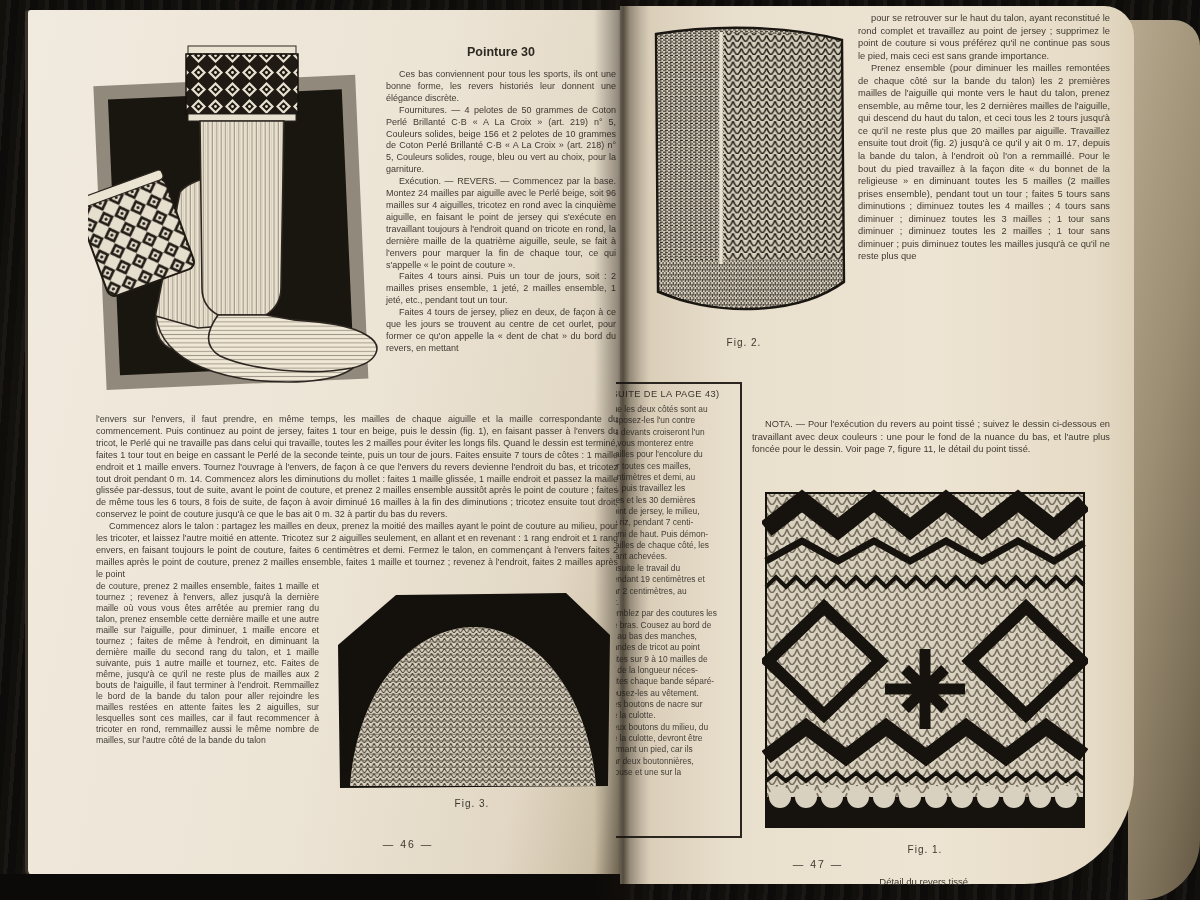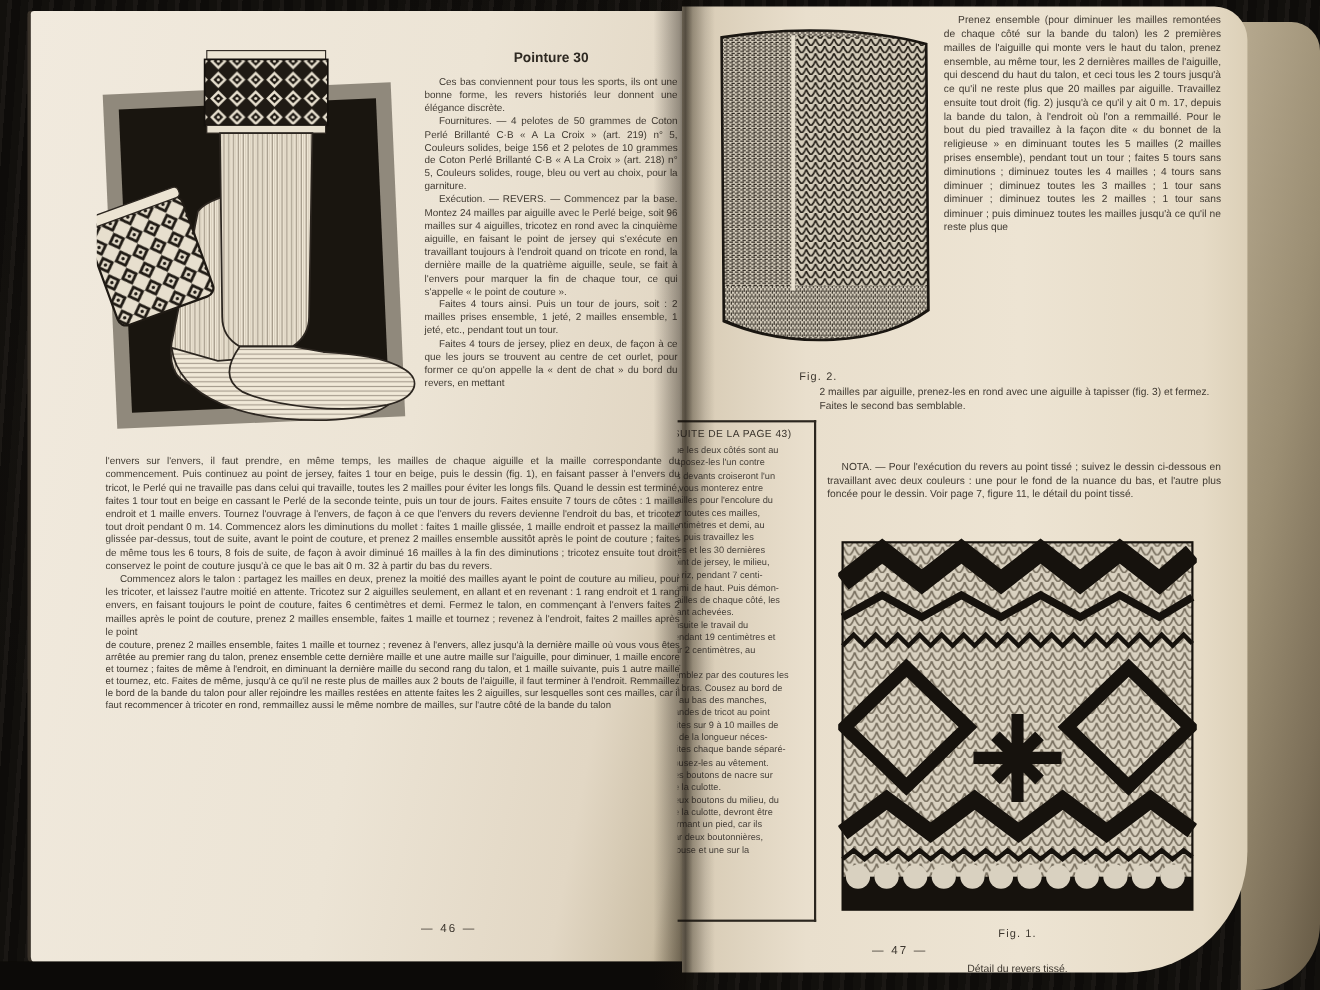--- a/index.html
+++ b/index.html
@@ -119,20 +119,37 @@
           <div class="para">Fournitures. — 4 pelotes de 50 grammes de Coton Perlé Brillanté C·B « A La Croix » (art. 219) n° 5, Couleurs solides, beige 156 et 2 pelotes de 10 grammes de Coton Perlé Brillanté C·B « A La Croix » (art. 218) n° 5, Couleurs solides, rouge, bleu ou vert au choix, pour la garniture.</div>
           <div class="para">Exécution. — REVERS. — Commencez par la base. Montez 24 mailles par aiguille avec le Perlé beige, soit 96 mailles sur 4 aiguilles, tricotez en rond avec la cinquième aiguille, en faisant le point de jersey qui s'exécute en travaillant toujours à l'endroit quand on tricote en rond, la dernière maille de la quatrième aiguille, seule, se fait à l'envers pour marquer la fin de chaque tour, ce qui s'appelle « le point de couture ».</div>
           <div class="para">Faites 4 tours ainsi. Puis un tour de jours, soit : 2 mailles prises ensemble, 1 jeté, 2 mailles ensemble, 1 jeté, etc., pendant tout un tour.</div>
           <div class="para">Faites 4 tours de jersey, pliez en deux, de façon à ce que les jours se trouvent au centre de cet ourlet, pour former ce qu'on appelle la « dent de chat » du bord du revers, en mettant</div>
         </div>
     </div>
 
     <div class="lp-flow body-text">
       <div>l'envers sur l'envers, il faut prendre, en même temps, les mailles de chaque aiguille et la maille correspondante du commencement. Puis continuez au point de jersey, faites 1 tour en beige, puis le dessin (fig. 1), en faisant passer à l'envers du tricot, le Perlé qui ne travaille pas dans celui qui travaille, toutes les 2 mailles pour éviter les longs fils. Quand le dessin est terminé, faites 1 tour tout en beige en cassant le Perlé de la seconde teinte, puis un tour de jours. Faites ensuite 7 tours de côtes : 1 maille endroit et 1 maille envers. Tournez l'ouvrage à l'envers, de façon à ce que l'envers du revers devienne l'endroit du bas, et tricotez tout droit pendant 0 m. 14. Commencez alors les diminutions du mollet : faites 1 maille glissée, 1 maille endroit et passez la maille glissée par-dessus, tout de suite, avant le point de couture, et prenez 2 mailles ensemble aussitôt après le point de couture ; faites de même tous les 6 tours, 8 fois de suite, de façon à avoir diminué 16 mailles à la fin des diminutions ; tricotez ensuite tout droit, conservez le point de couture jusqu'à ce que le bas ait 0 m. 32 à partir du bas du revers.</div>
       <div class="para">Commencez alors le talon : partagez les mailles en deux, prenez la moitié des mailles ayant le point de couture au milieu, pour les tricoter, et laissez l'autre moitié en attente. Tricotez sur 2 aiguilles seulement, en allant et en revenant : 1 rang endroit et 1 rang envers, en faisant toujours le point de couture, faites 6 centimètres et demi. Fermez le talon, en commençant à l'envers faites 2 mailles après le point de couture, prenez 2 mailles ensemble, faites 1 maille et tournez ; revenez à l'endroit, faites 2 mailles après le point</div>
+      <div class="fig3-float">
+        <svg width="292" height="212" viewBox="0 0 292 212">
+          <defs>
+            <pattern id="st3" width="6.4" height="5" patternUnits="userSpaceOnUse">
+              <path d="M0,5 Q1.6,3.8 3.2,0 M6.4,5 Q4.8,3.8 3.2,0" fill="none" stroke="#4a4237" stroke-width="1"></path>
+            </pattern>
+            <pattern id="row3" width="8" height="6.6" patternUnits="userSpaceOnUse">
+              <path d="M0,6 H8" stroke="#6b6253" stroke-width=".8"></path>
+            </pattern>
+          </defs>
+          <path d="M12,62 L70,12 L240,10 L284,52 L282,203 L14,205 Z" fill="#14110d"></path>
+          <path d="M24,203 C32,98 92,44 148,44 C204,44 262,104 270,203 Z" fill="#d8d0bf"></path>
+          <path d="M24,203 C32,98 92,44 148,44 C204,44 262,104 270,203 Z" fill="url(#st3)"></path>
+          <path d="M24,203 C32,98 92,44 148,44 C204,44 262,104 270,203 Z" fill="url(#row3)"></path>
+        </svg>
+        <div class="fig-caption">Fig. 3.</div>
+      </div>
       <div class="heel-cont">de couture, prenez 2 mailles ensemble, faites 1 maille et tournez ; revenez à l'envers, allez jusqu'à la dernière maille où vous vous êtes arrêtée au premier rang du talon, prenez ensemble cette dernière maille et une autre maille sur l'aiguille, pour diminuer, 1 maille encore et tournez ; faites de même à l'endroit, en diminuant la dernière maille du second rang du talon, et 1 maille suivante, puis 1 autre maille et tournez, etc. Faites de même, jusqu'à ce qu'il ne reste plus de mailles aux 2 bouts de l'aiguille, il faut terminer à l'endroit. Remmaillez le bord de la bande du talon pour aller rejoindre les mailles restées en attente faites les 2 aiguilles, sur lesquelles sont ces mailles, car il faut recommencer à tricoter en rond, remmaillez aussi le même nombre de mailles, sur l'autre côté de la bande du talon</div>
     </div>
 
     <div class="pageno pageno-46">— 46 —</div>
   </div>
 
   <div class="page page-right">
 
     <div class="fig2-box">
       <svg width="232" height="312" viewBox="0 0 232 312">
@@ -159,27 +176,24 @@
           <rect x="0" y="238" width="232" height="46" fill="url(#vd2)"></rect>
           <path d="M93,10 V242" stroke="#e9e1d0" stroke-width="3.4"></path>
           <path d="M30,268 C92,296 172,292 216,258 L216,276 C170,304 88,308 26,282 Z" fill="#14110d"></path>
         </g>
         <path d="M28,12 C90,2 162,4 214,18 L216,260 C172,292 92,296 30,270 Z" fill="none" stroke="#1a1611" stroke-width="2.4"></path>
       </svg>
       <div class="fig-caption">Fig. 2.</div>
     </div>
 
     <div class="rp-col rp-body">
+        <div class="para">pour se retrouver sur le haut du talon, ayant reconstitué le rond complet et travaillez au point de jersey ; supprimez le point de couture si vous préférez qu'il ne continue pas sous le pied, mais ceci est sans grande importance.</div>
         <div class="para">Prenez ensemble (pour diminuer les mailles remontées de chaque côté sur la bande du talon) les 2 premières mailles de l'aiguille qui monte vers le haut du talon, prenez ensemble, au même tour, les 2 dernières mailles de l'aiguille, qui descend du haut du talon, et ceci tous les 2 tours jusqu'à ce qu'il ne reste plus que 20 mailles par aiguille. Travaillez ensuite tout droit (fig. 2) jusqu'à ce qu'il y ait 0 m. 17, depuis la bande du talon, à l'endroit où l'on a remmaillé. Pour le bout du pied travaillez à la façon dite « du bonnet de la religieuse » en diminuant toutes les 5 mailles (2 mailles prises ensemble), pendant tout un tour ; faites 5 tours sans diminutions ; diminuez toutes les 4 mailles ; 4 tours sans diminuer ; diminuez toutes les 3 mailles ; 1 tour sans diminuer ; diminuez toutes les 2 mailles ; 1 tour sans diminuer ; puis diminuez toutes les mailles jusqu'à ce qu'il ne reste plus que</div>
       </div>
 
-    <div class="after-fig2 rp-body">
-        <div class="para">2 mailles par aiguille, prenez-les en rond avec une aiguille à tapisser (fig. 3) et fermez.</div>
-        <div class="para">Faites le second bas semblable.</div>
-      </div>
 
     <div class="nota rp-body">
       <div class="para">NOTA. — Pour l'exécution du revers au point tissé ; suivez le dessin ci-dessous en travaillant avec deux couleurs : une pour le fond de la nuance du bas, et l'autre plus foncée pour le dessin. Voir page 7, figure 11, le détail du point tissé.</div>
     </div>
 
     <div class="suite-box">
       <div class="suite-head">(SUITE DE LA PAGE 43)</div>
       <div class="suite-lines">
           <div class="suite-line">que les deux côtés sont au</div>
           <div class="suite-line">disposez-les l'un contre</div>

